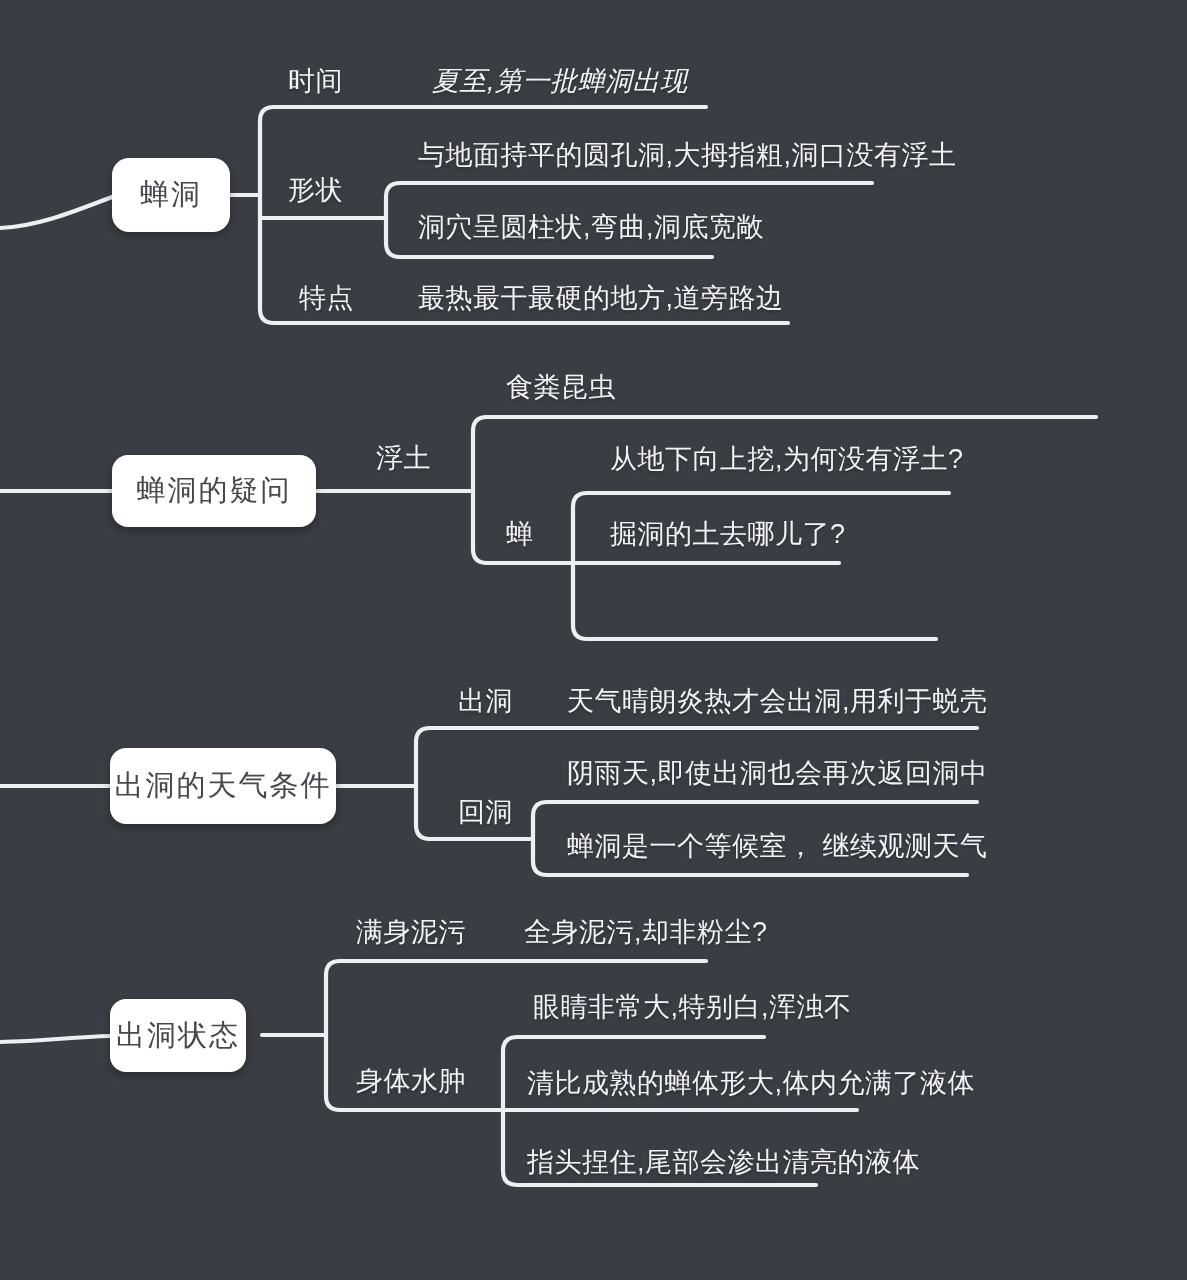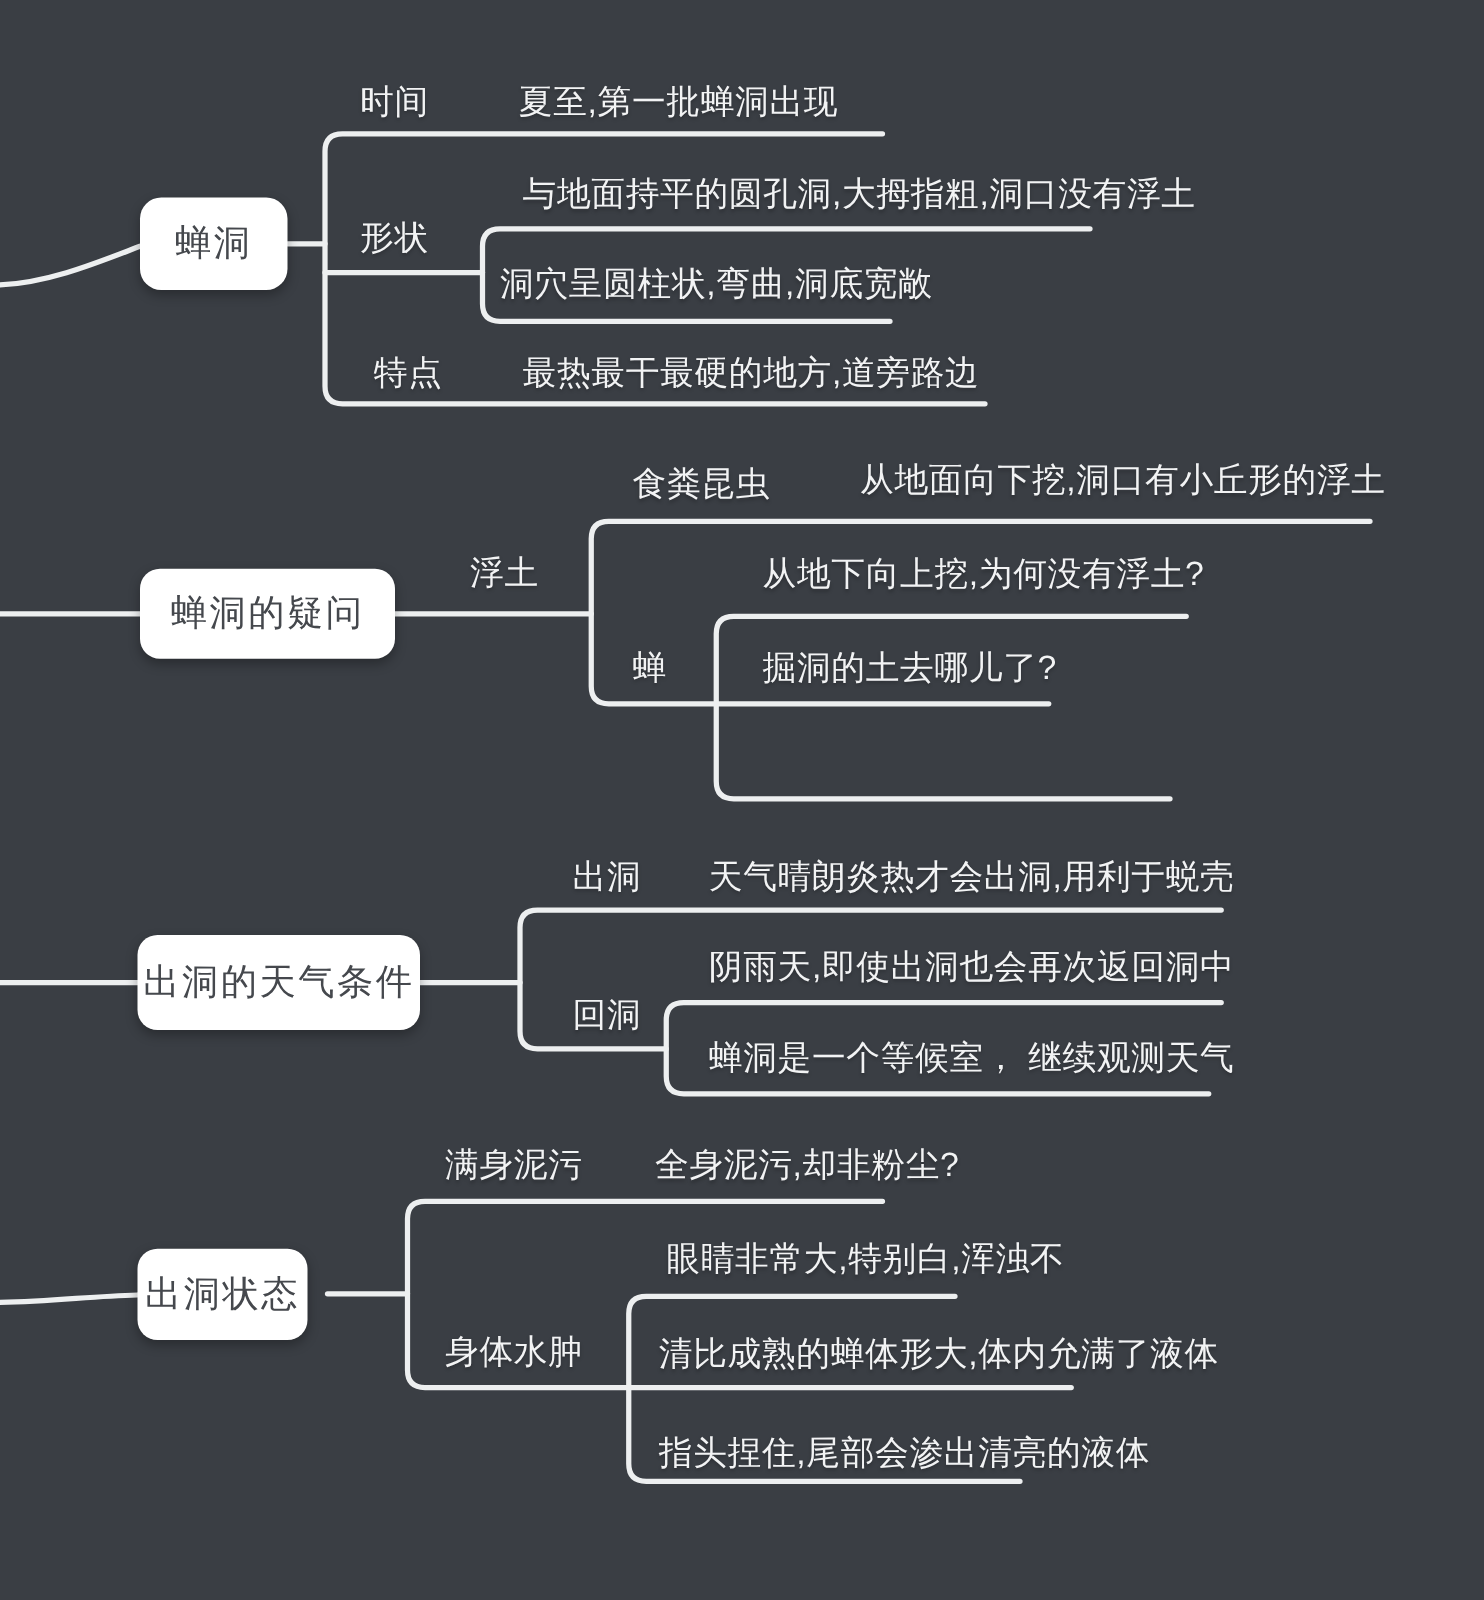--- a/index.html
+++ b/index.html
@@ -68,31 +68,30 @@
 
     <path d="M 0 1042 C 45 1041 72 1037 110 1036"></path>
     <path d="M 262 1035 H 326"></path>
     <path d="M 706 961 H 340 Q 326 961 326 975 V 1096 Q 326 1110 340 1110 H 503"></path>
     <path d="M 764 1037 H 517 Q 503 1037 503 1051 V 1171 Q 503 1185 517 1185 H 816"></path>
     <path d="M 503 1110 H 857"></path>
   </svg>
 
   <div class="box" style="left:112px; top:158px; width:118px; height:74px;border-radius:17px;">蝉洞</div>
   <div class="t" style="left:288px; top:64px;">时间</div>
-  <div class="t" style="left:415px; top:64px;">夏至,第一批蝉洞出现</div>
+  <div class="t" style="left:432px; top:64px;font-style:italic;">夏至,第一批蝉洞出现</div>
   <div class="t" style="left:288px; top:173px;">形状</div>
   <div class="t" style="left:418px; top:138px;">与地面持平的圆孔洞,大拇指粗,洞口没有浮土</div>
-  <div class="t" style="left:400px; top:210px;">洞穴呈圆柱状,弯曲,洞底宽敞</div>
+  <div class="t" style="left:418px; top:210px;">洞穴呈圆柱状,弯曲,洞底宽敞</div>
   <div class="t" style="left:299px; top:281px;">特点</div>
   <div class="t" style="left:418px; top:281px;">最热最干最硬的地方,道旁路边</div>
 
   <div class="box" style="left:112px; top:455px; width:204px; height:72px;">蝉洞的疑问</div>
   <div class="t" style="left:376px; top:441px;">浮土</div>
   <div class="t" style="left:506px; top:370px;">食粪昆虫</div>
-  <div class="t" style="left:688px; top:367px;">从地面向下挖,洞口有小丘形的浮土</div>
   <div class="t" style="left:506px; top:517px;">蝉</div>
   <div class="t" style="left:610px; top:442px;">从地下向上挖,为何没有浮土?</div>
   <div class="t" style="left:610px; top:517px;text-align:center;">掘洞的土去哪儿了?</div>
 
   <div class="box" style="left:110px; top:748px; width:226px; height:76px;">出洞的天气条件</div>
   <div class="t" style="left:458px; top:684px;">出洞</div>
   <div class="t" style="left:567px; top:684px;">天气晴朗炎热才会出洞,用利于蜕壳</div>
   <div class="t" style="left:458px; top:795px;">回洞</div>
   <div class="t" style="left:567px; top:756px;">阴雨天,即使出洞也会再次返回洞中</div>
   <div class="t" style="left:567px; top:829px;">蝉洞是一个等候室， 继续观测天气</div>

